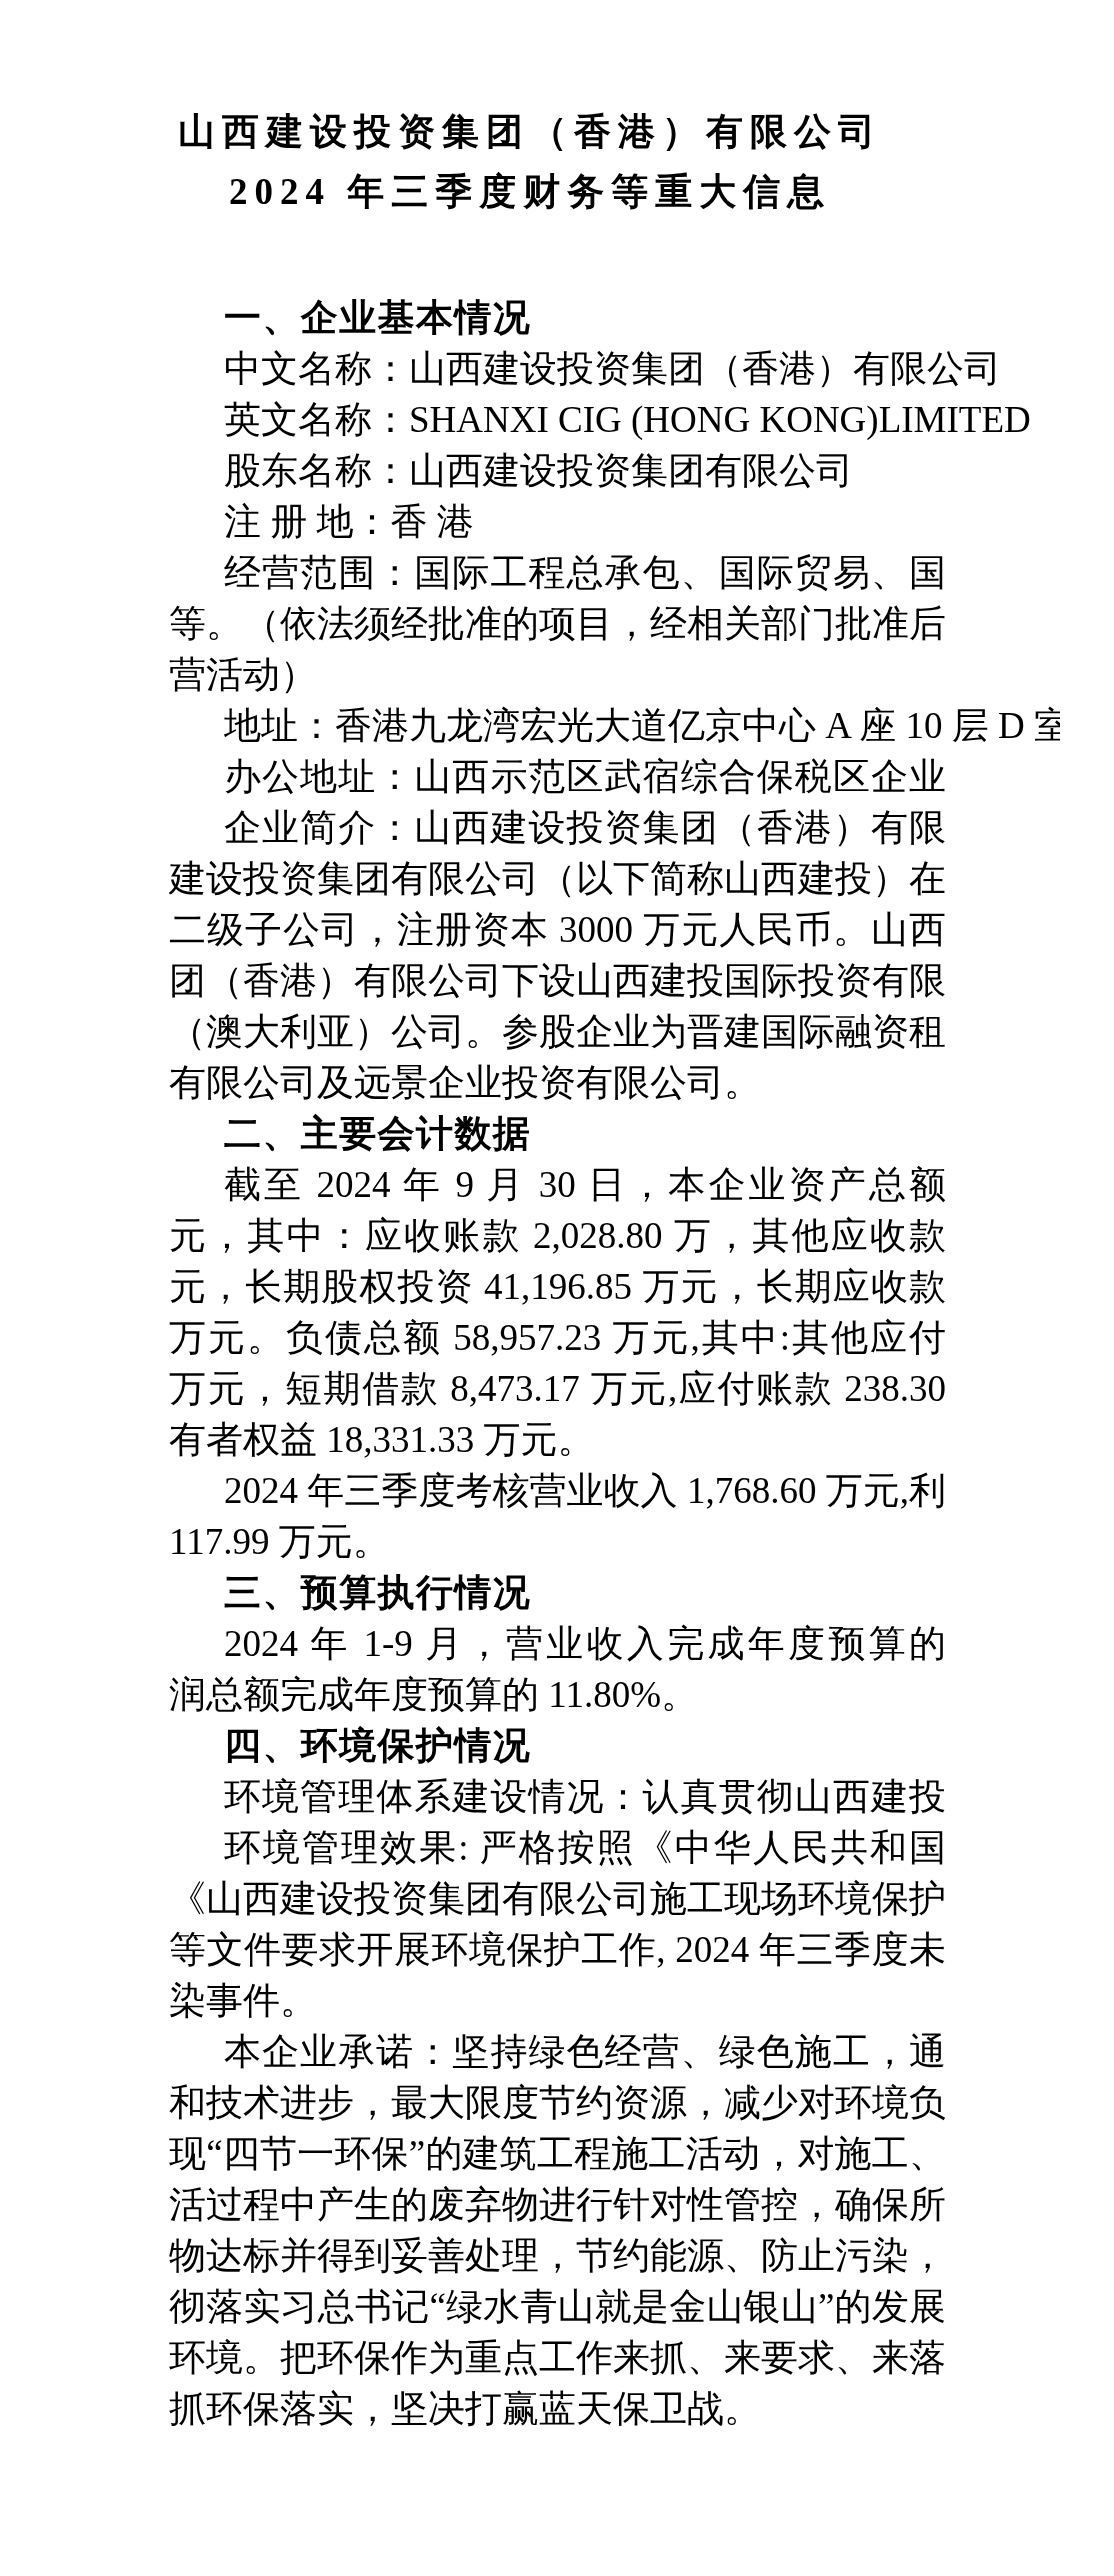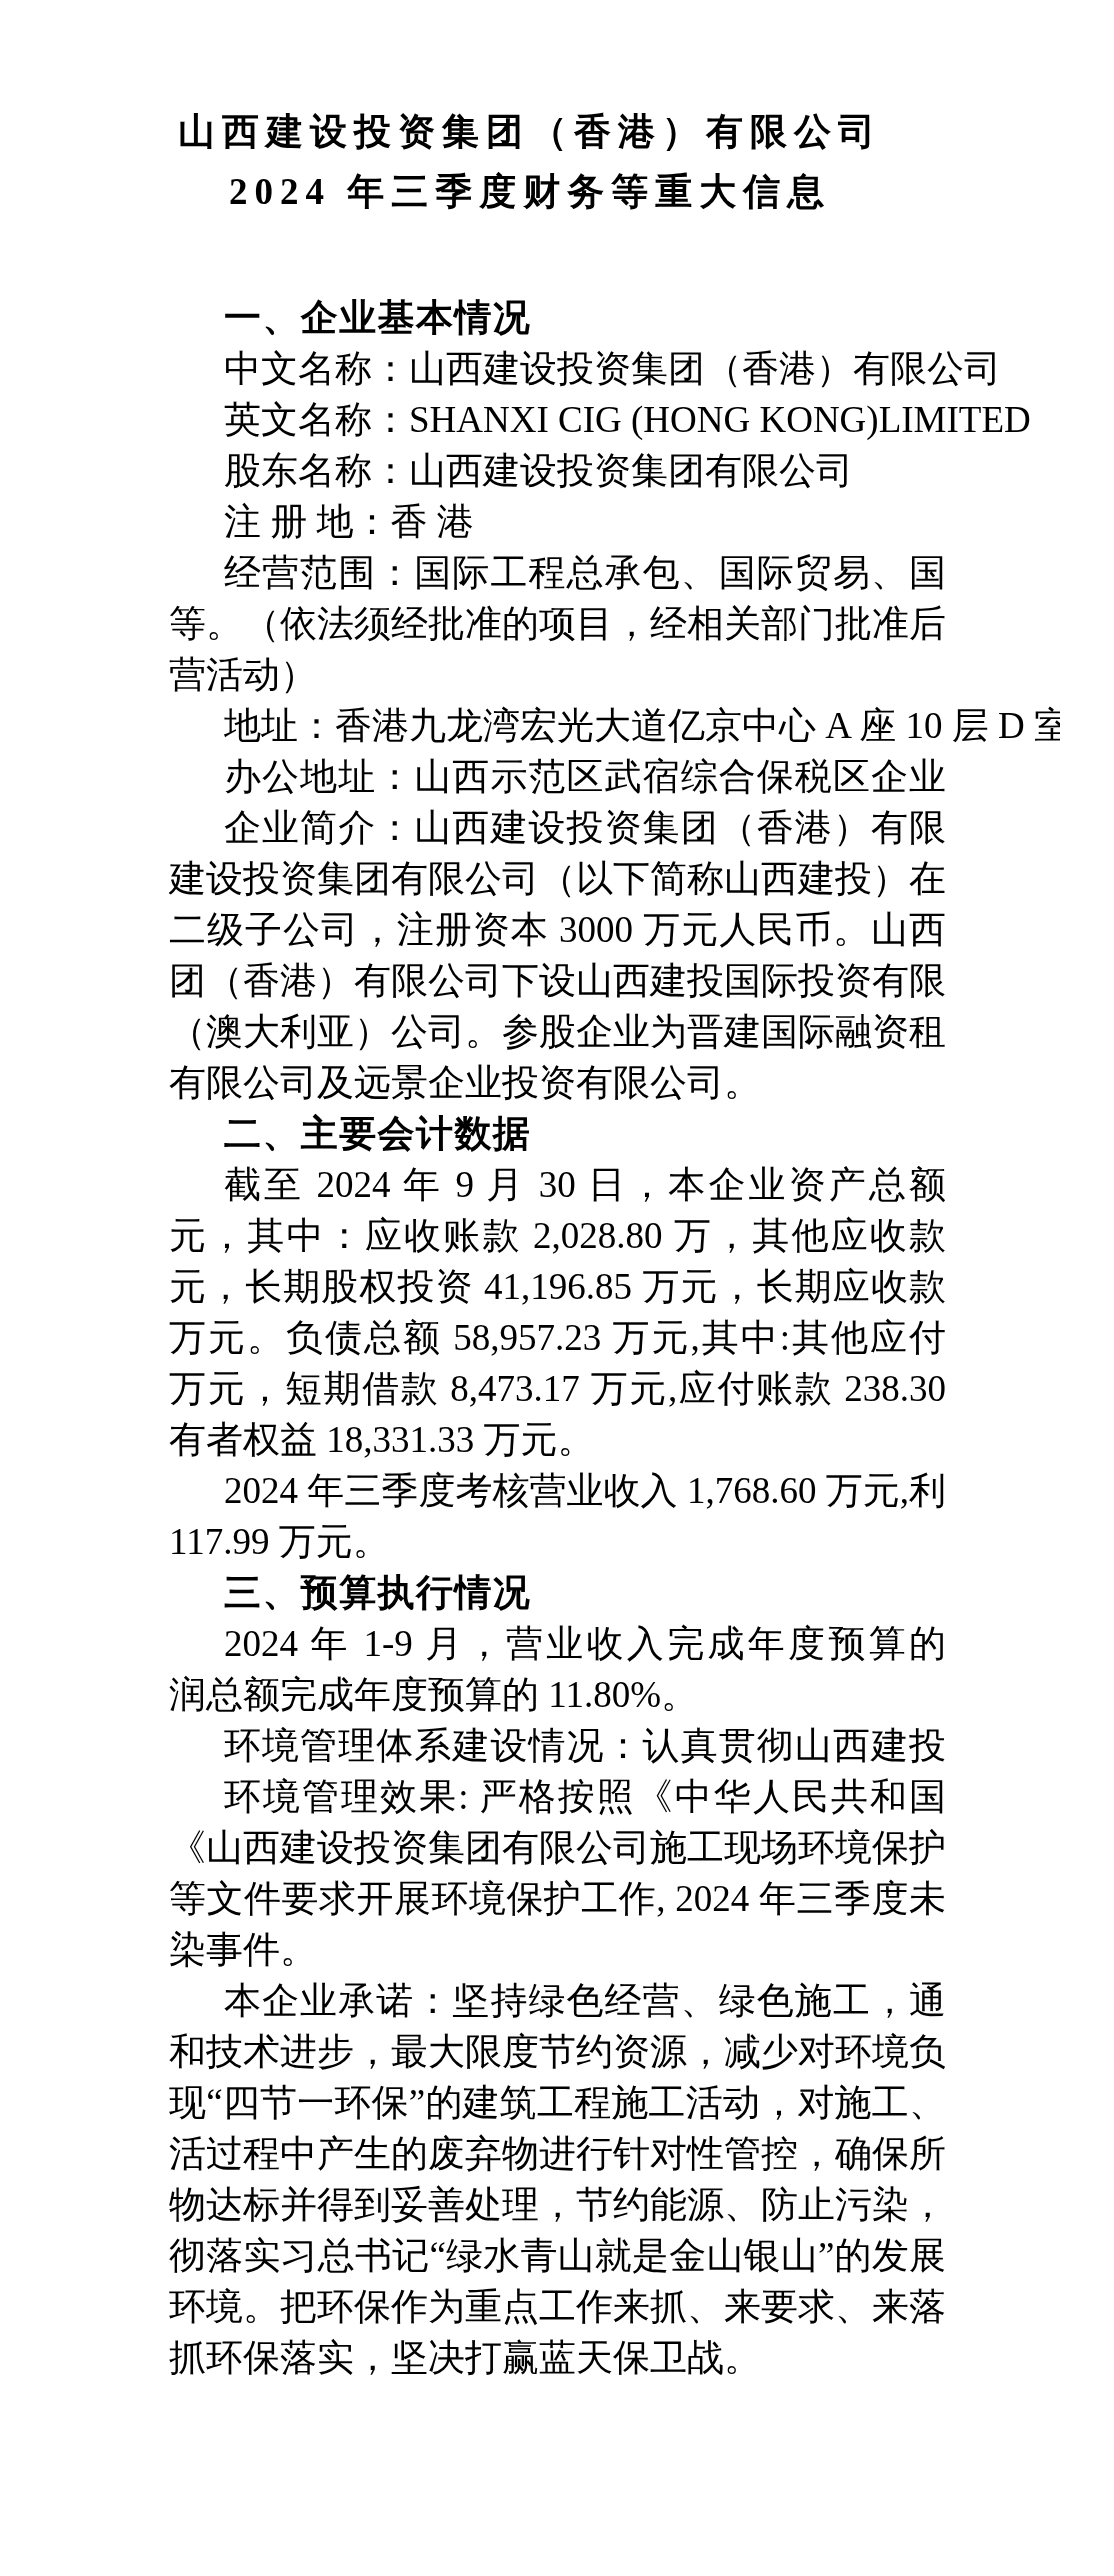--- a/index.html
+++ b/index.html
@@ -84,20 +84,21 @@
       <div class="line full">元，其中：应收账款 2,028.80 万，其他应收款 1,386.50 万</div>
       <div class="line full">元，长期股权投资 41,196.85 万元，长期应收款 22,110.93</div>
       <div class="line full">万元。负债总额 58,957.23 万元,其中:其他应付款 49,739.47</div>
       <div class="line full">万元，短期借款 8,473.17 万元,应付账款 238.30 万元。所</div>
       <div class="line">有者权益 18,331.33 万元。</div>
       <div class="line indent full">2024 年三季度考核营业收入 1,768.60 万元,利润总额</div>
       <div class="line">117.99 万元。</div>
       <div class="line heading indent">三、预算执行情况</div>
       <div class="line indent full">2024 年 1-9 月，营业收入完成年度预算的 58.09%，利</div>
       <div class="line">润总额完成年度预算的 11.80%。</div>
+      <div class="line heading indent">四、环境保护情况</div>
       <div class="line indent full">环境管理体系建设情况：认真贯彻山西建投环境保护相</div>
       <div class="line indent full">环境管理效果: 严格按照《中华人民共和国环境保护法》</div>
       <div class="line full">《山西建设投资集团有限公司施工现场环境保护管理办法》</div>
       <div class="line full">等文件要求开展环境保护工作, 2024 年三季度未发生环境污</div>
       <div class="line">染事件。</div>
       <div class="line indent full">本企业承诺：坚持绿色经营、绿色施工，通过科学管理</div>
       <div class="line full">和技术进步，最大限度节约资源，减少对环境负面影响，实</div>
       <div class="line full">现“四节一环保”的建筑工程施工活动，对施工、办公、生</div>
       <div class="line full">活过程中产生的废弃物进行针对性管控，确保所有排放废弃</div>
       <div class="line full">物达标并得到妥善处理，节约能源、防止污染，创造良好的</div>

